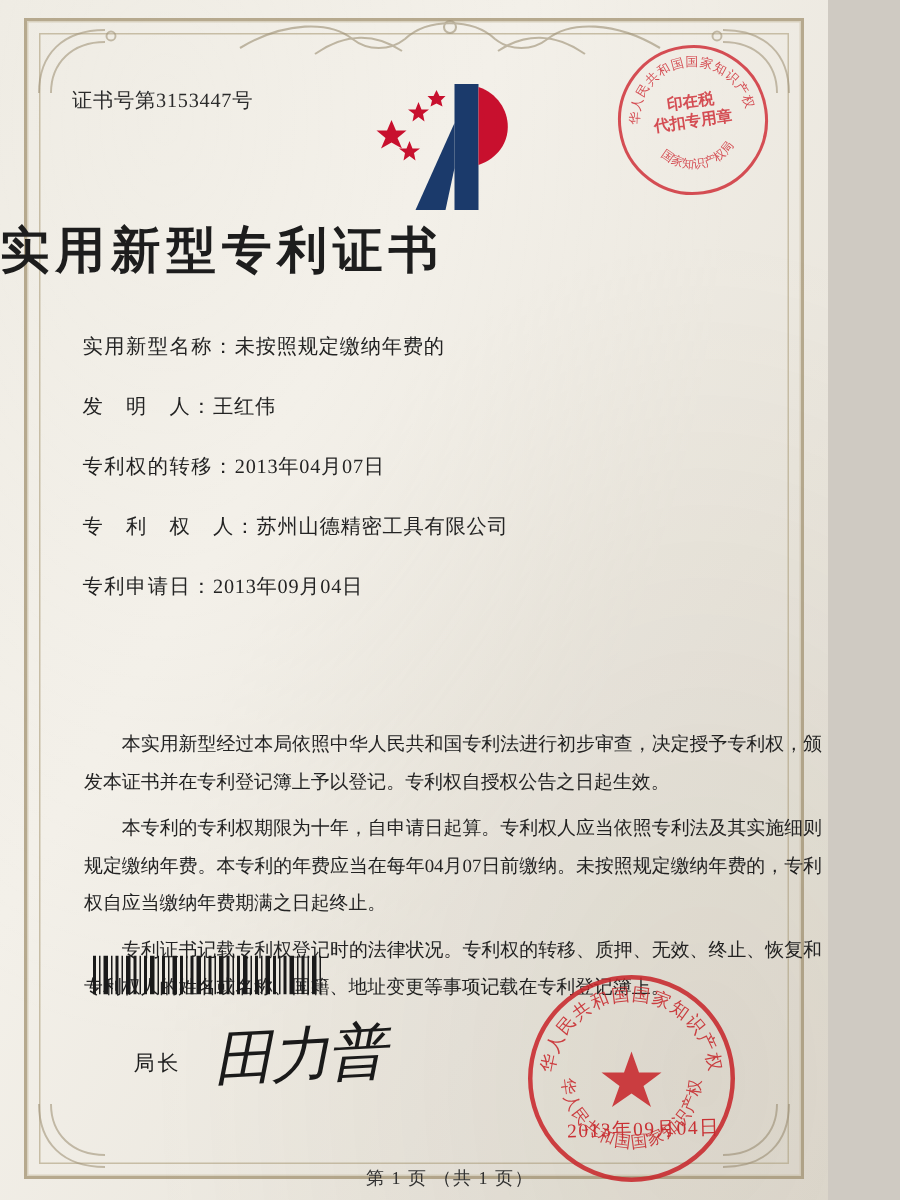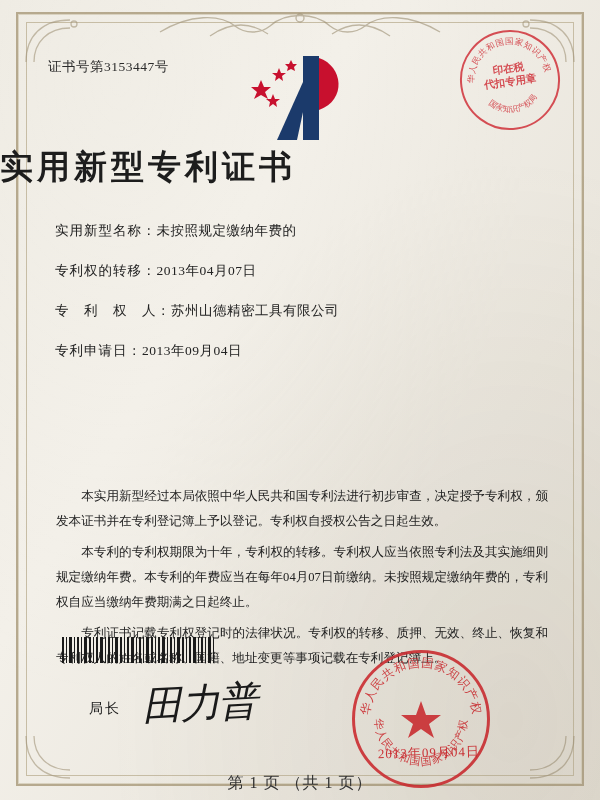--- a/index.html
+++ b/index.html
@@ -8,21 +8,21 @@
   }
   body {
     width: 600px;
     height: 800px;
     background: #cfcac2;
     font-family: "Liberation Serif", serif;
     overflow: hidden;
   }
   .page {
     position: relative;
-    width: 600px;
+    width: 552px;
     height: 800px;
     background: linear-gradient(120deg, #efece4 0%, #f3f0e9 35%, #eae6dd 70%, #e3ded3 100%);
     overflow: hidden;
   }
   
   .frame-outer {
     position: absolute;
     left: 16px; top: 12px; right: 16px; bottom: 14px;
     border: 2px solid #b6a98e;
     box-shadow: inset 0 0 0 1px #d9d2c0;
@@ -191,21 +191,21 @@
     transform: rotate(-1.5deg);
     opacity: .95;
   }
 
   .footer {
     position: absolute;
     left: 0;
     bottom: 6px;
     width: 600px;
     text-align: center;
-    font-size: 16px;
+    font-size: 12px;
     color: #333;
     letter-spacing: 1px;
   }
 
   .texture {
     position: absolute;
     left: 0; top: 0; right: 0; bottom: 0;
     pointer-events: none;
     background:
       radial-gradient(ellipse at 20% 10%, rgba(255,255,255,.35), transparent 60%),
@@ -292,33 +292,36 @@
     </div>
   </div>
 
   <div class="main-title">实用新型专利证书</div>
 
   <div class="fields">
     <div class="field-row">
       <span class="field-label">实用新型名称：</span><span class="field-value">未按照规定缴纳年费的</span>
     </div>
     <div class="field-row">
+      <span class="field-label">发　明　人：</span><span class="field-value">王红伟</span>
+    </div>
+    <div class="field-row">
       <span class="field-label">专利权的转移：</span><span class="field-value">2013年04月07日</span>
     </div>
     <div class="field-row">
       <span class="field-label">专　利　权　人：</span><span class="field-value">苏州山德精密工具有限公司</span>
     </div>
     <div class="field-row">
       <span class="field-label">专利申请日：</span><span class="field-value">2013年09月04日</span>
     </div>
   </div>
 
   <div class="paragraphs">
     <p>本实用新型经过本局依照中华人民共和国专利法进行初步审查，决定授予专利权，颁发本证书并在专利登记簿上予以登记。专利权自授权公告之日起生效。</p>
-    <p>本专利的专利权期限为十年，专利权的转移。专利权人应当依照专利法及其实施细则规定缴纳年费。本专利的年费应当在每年04月07日前缴纳。未按照规定缴纳年费的，专利权自应当缴纳年费期满之日起终止。</p>
+    <p>本专利的专利权期限为十年，自申请日起算。专利权人应当依照专利法及其实施细则规定缴纳年费。本专利的年费应当在每年04月07日前缴纳。未按照规定缴纳年费的，专利权自应当缴纳年费期满之日起终止。</p>
     <p>专利证书记载专利权登记时的法律状况。专利权的转移、质押、无效、终止、恢复和专利权人的姓名或名称、国籍、地址变更等事项记载在专利登记簿上。</p>
   </div>
 
   <svg class="barcode" viewBox="0 0 152 26" preserveAspectRatio="none">
     <g fill="#1a1a1a">
       <rect x="0" y="0" width="2" height="26"></rect>
         <rect x="4" y="0" width="1" height="26"></rect>
       <rect x="7" y="0" width="3" height="26"></rect>
         <rect x="12" y="0" width="1" height="26"></rect>
       <rect x="15" y="0" width="2" height="26"></rect>

